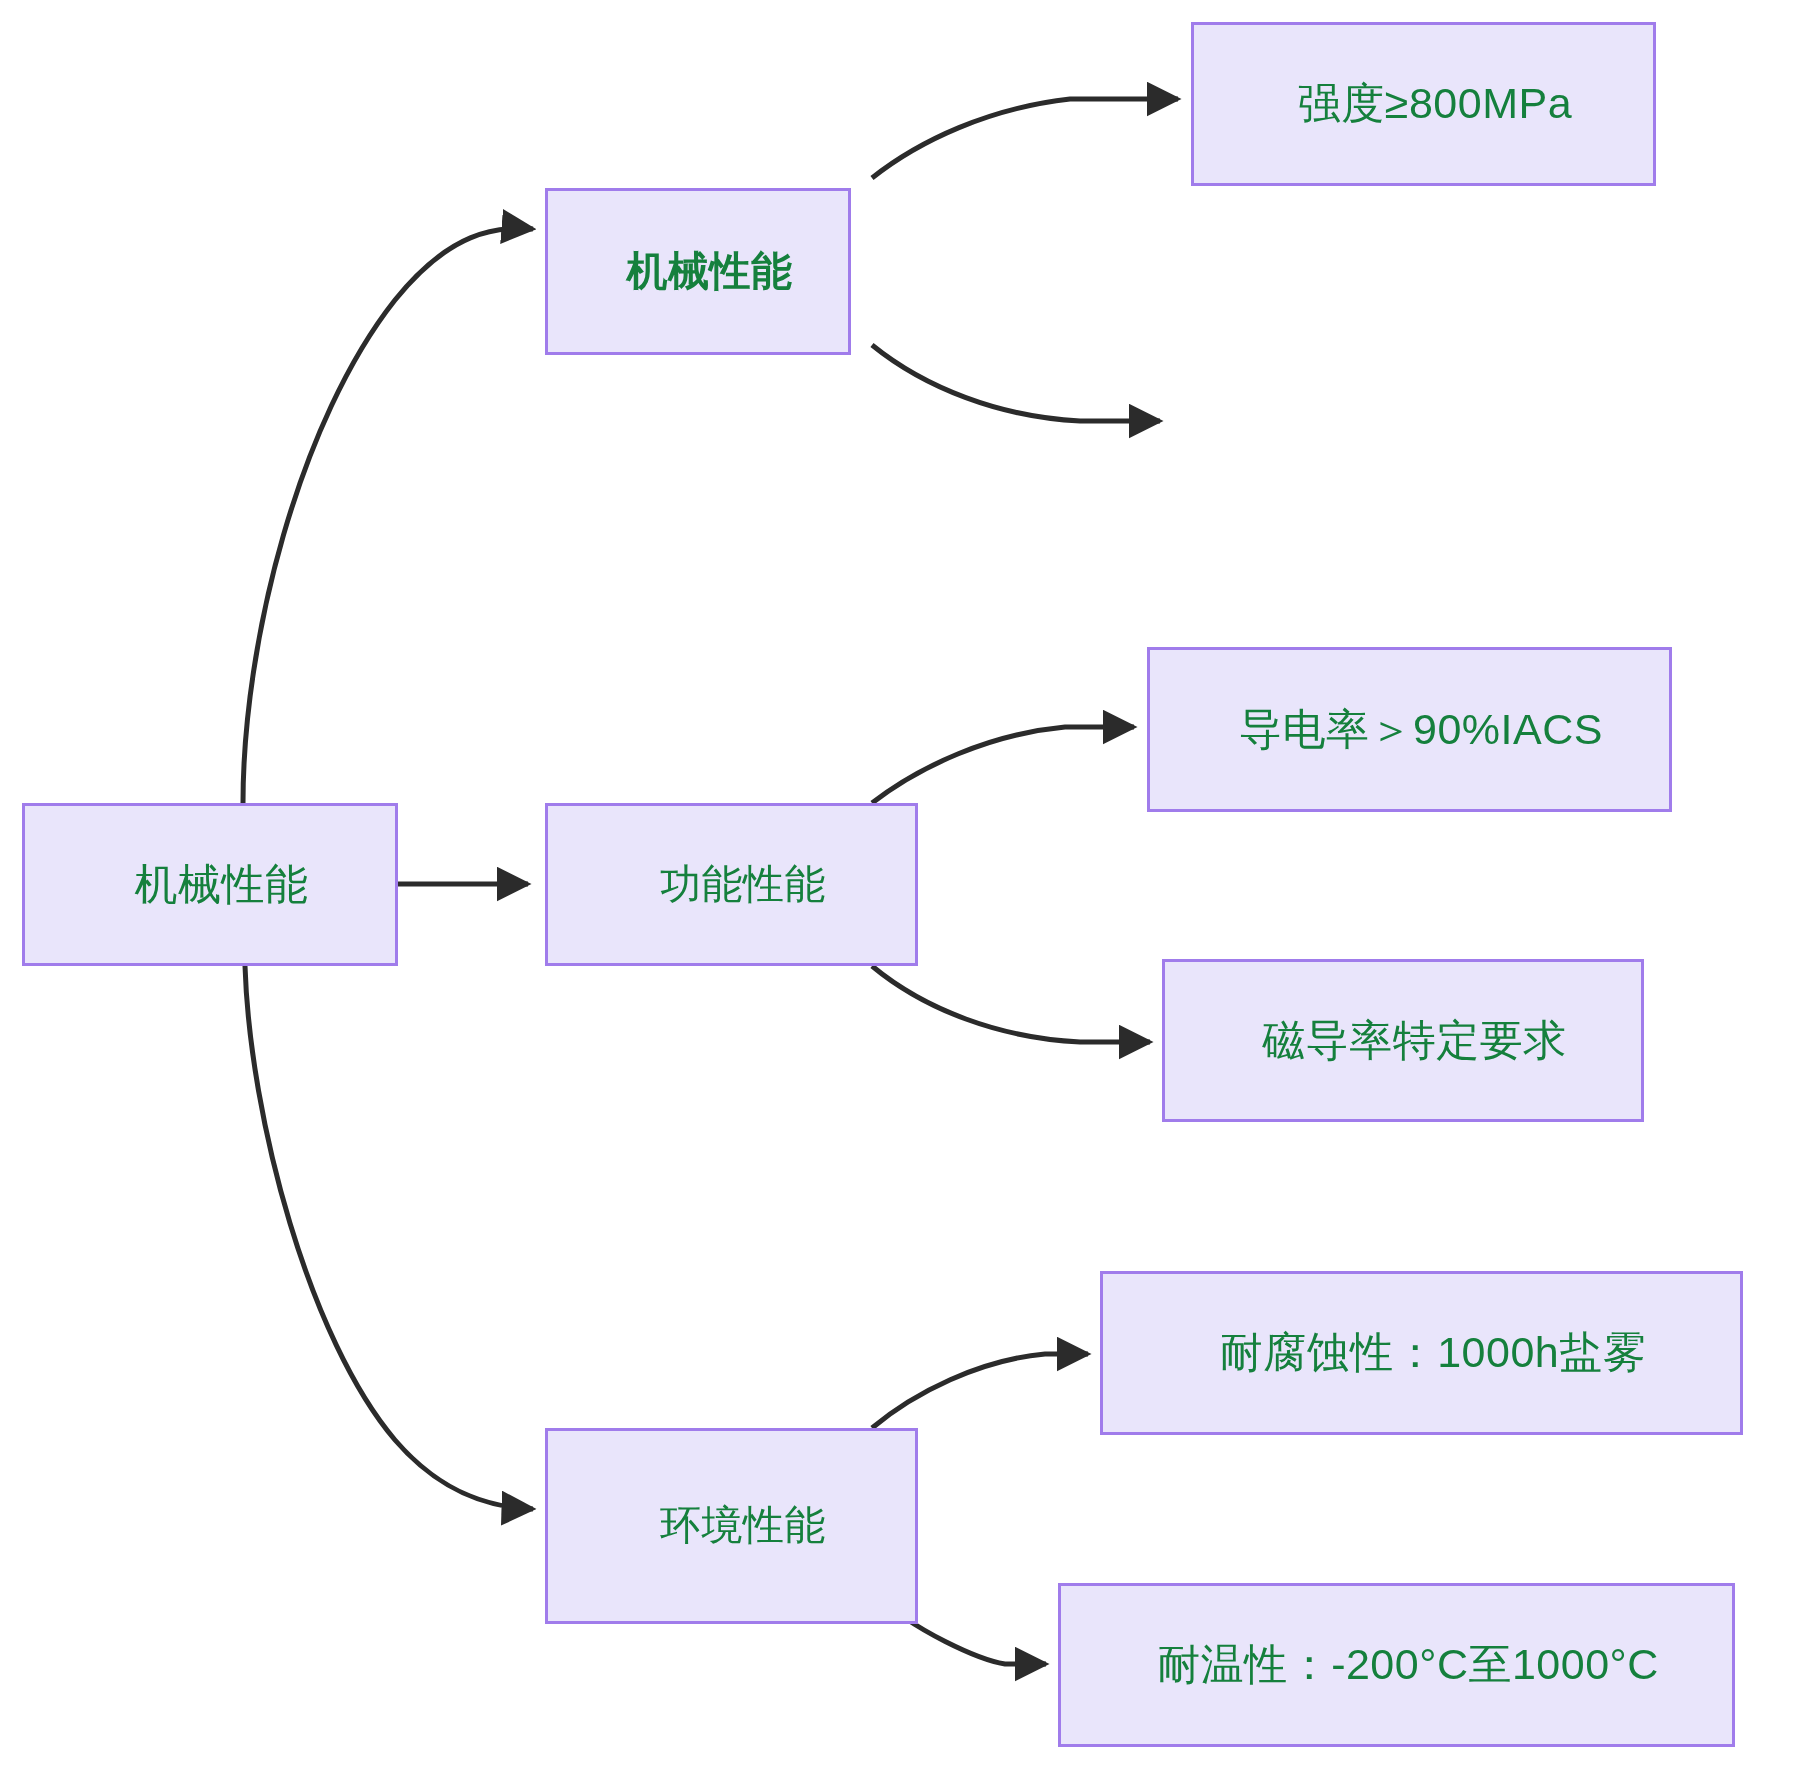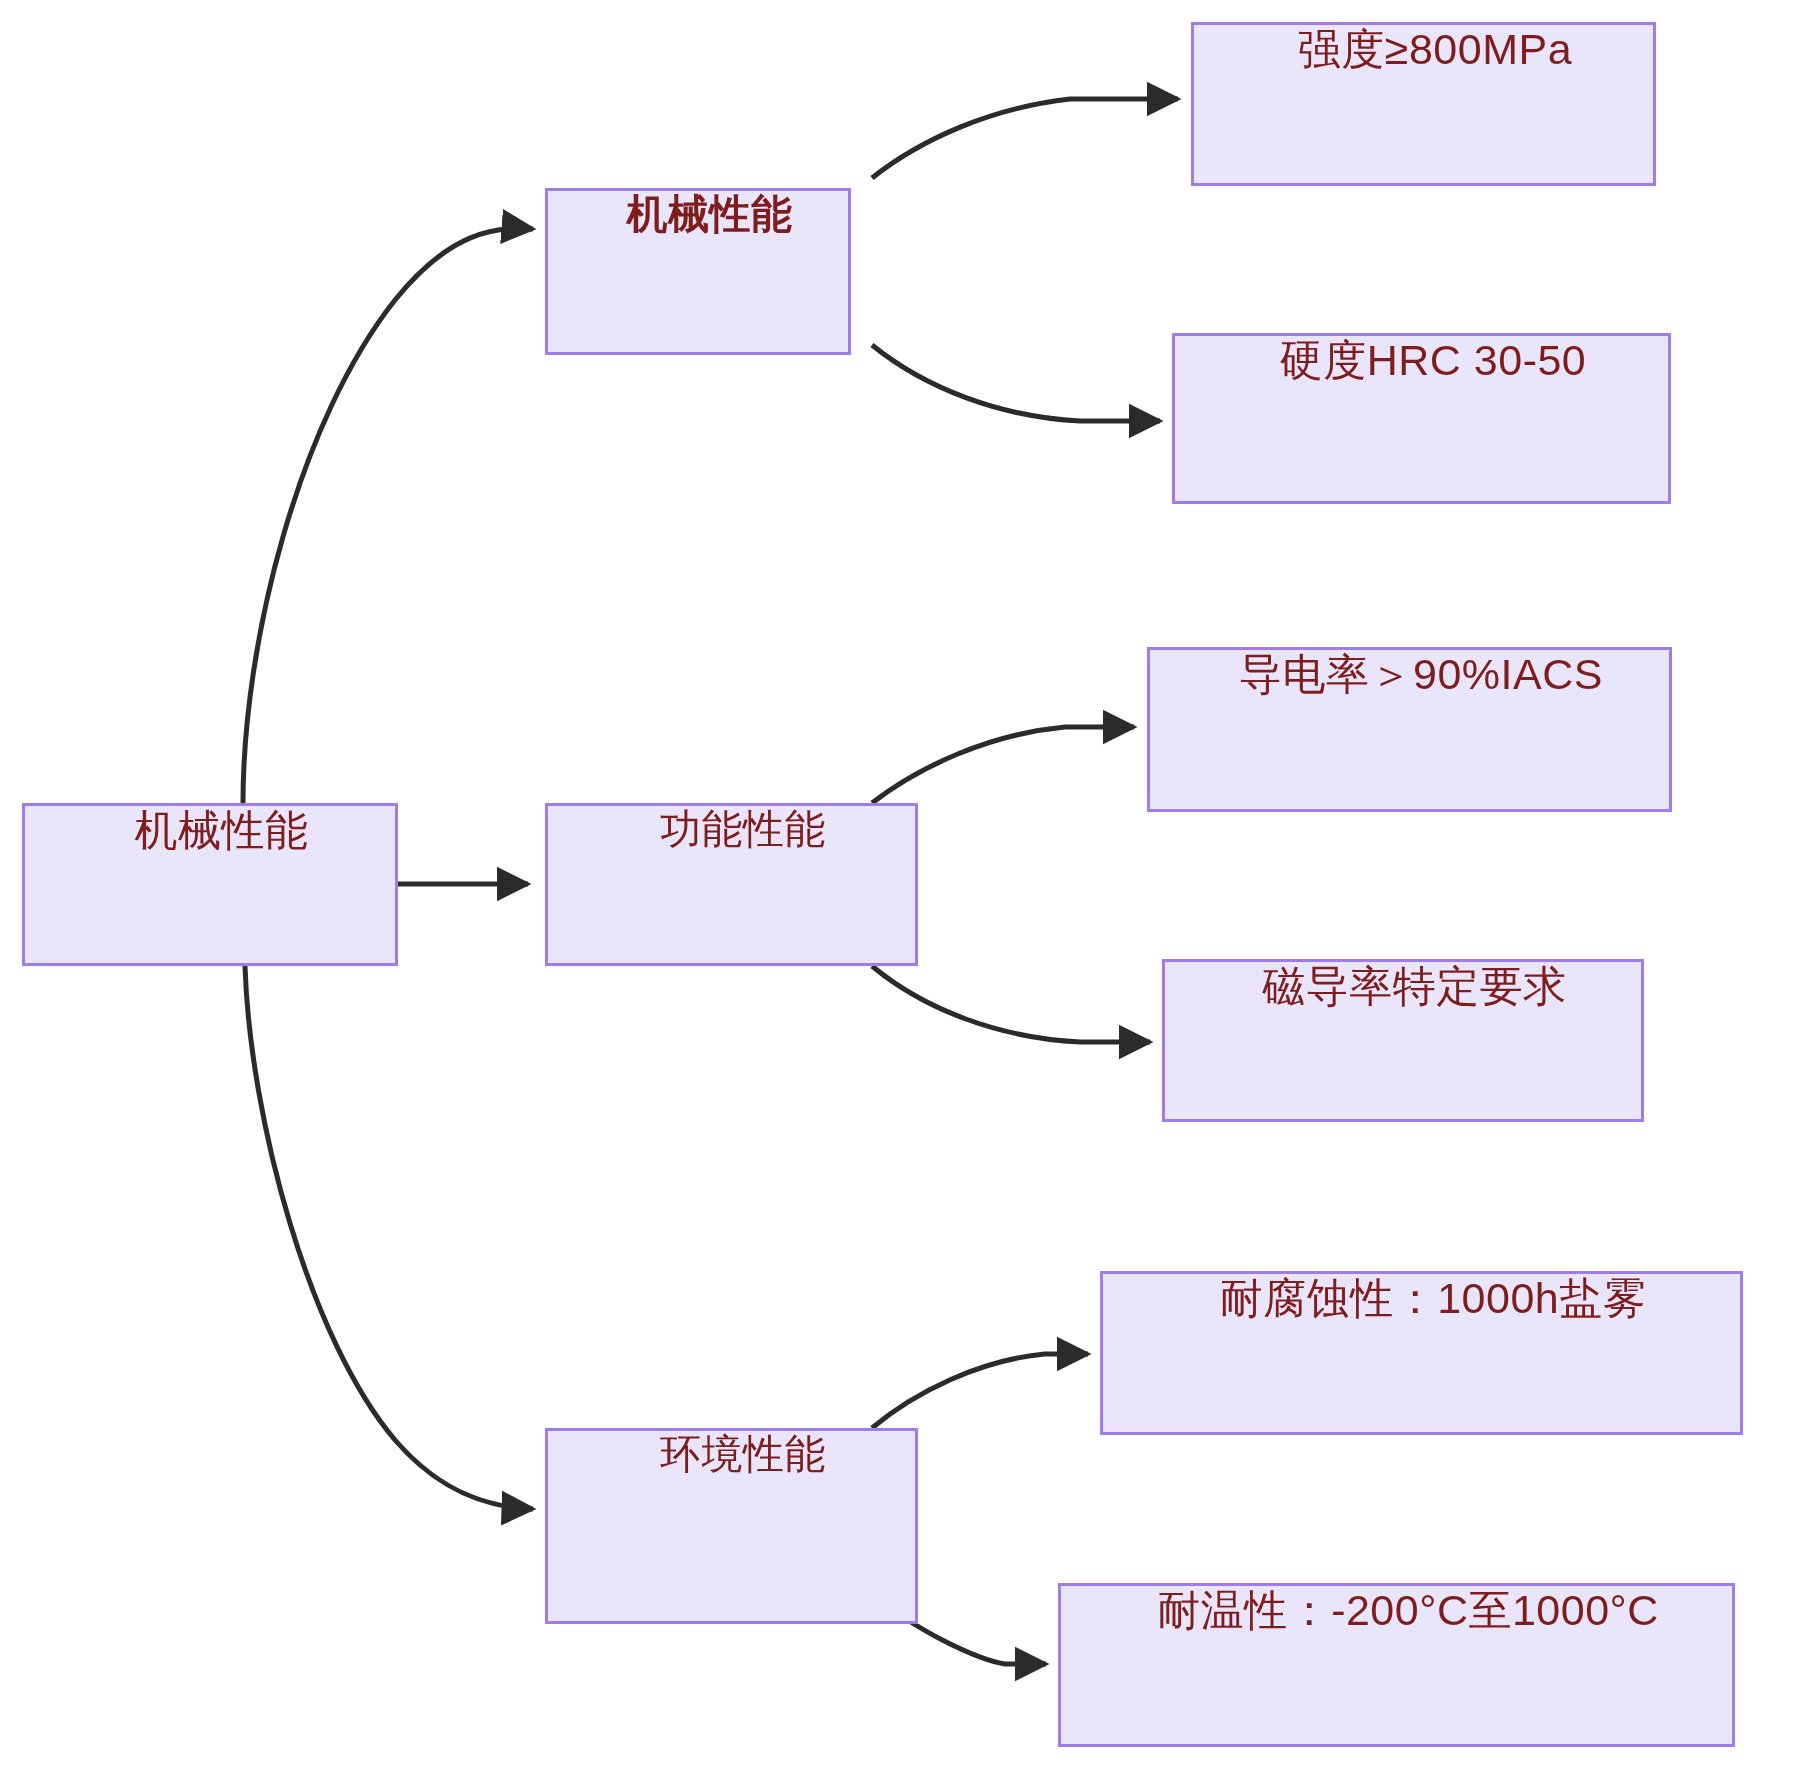--- a/index.html
+++ b/index.html
@@ -24,22 +24,23 @@
     width: 1801px;
     height: 1770px;
     pointer-events: none;
   }
   .node {
     position: absolute;
     box-sizing: border-box;
     background: #e9e5fb;
     border: 3px solid #a07ceb;
     display: flex;
+    align-items: center;
     justify-content: center;
-    color: #7f1d1d;
+    color: #15803d;
     letter-spacing: 0.5px;
     white-space: nowrap;
     padding-left: 23px;
   }
   .node .node-label {
     display: block;
     line-height: 1.15;
     text-align: center;
   }
   
@@ -99,23 +100,20 @@
   </div>
 
   <div class="node node-b3">
     <span class="node-label">环境性能</span>
   </div>
 
   <div class="node node-l1">
     <span class="node-label">强度≥800MPa</span>
   </div>
 
-  <div class="node node-l2">
-    <span class="node-label">硬度HRC 30-50</span>
-  </div>
 
   <div class="node node-l3">
     <span class="node-label">导电率＞90%IACS</span>
   </div>
 
   <div class="node node-l4">
     <span class="node-label">磁导率特定要求</span>
   </div>
 
   <div class="node node-l5">

